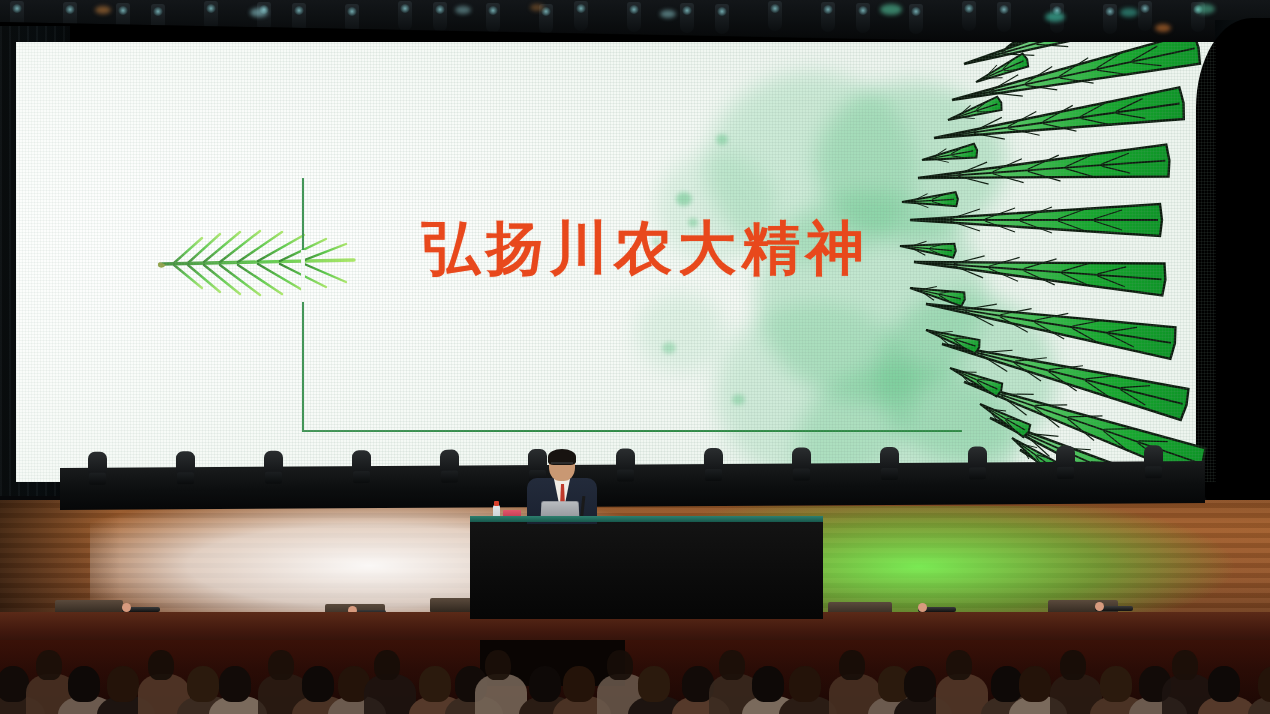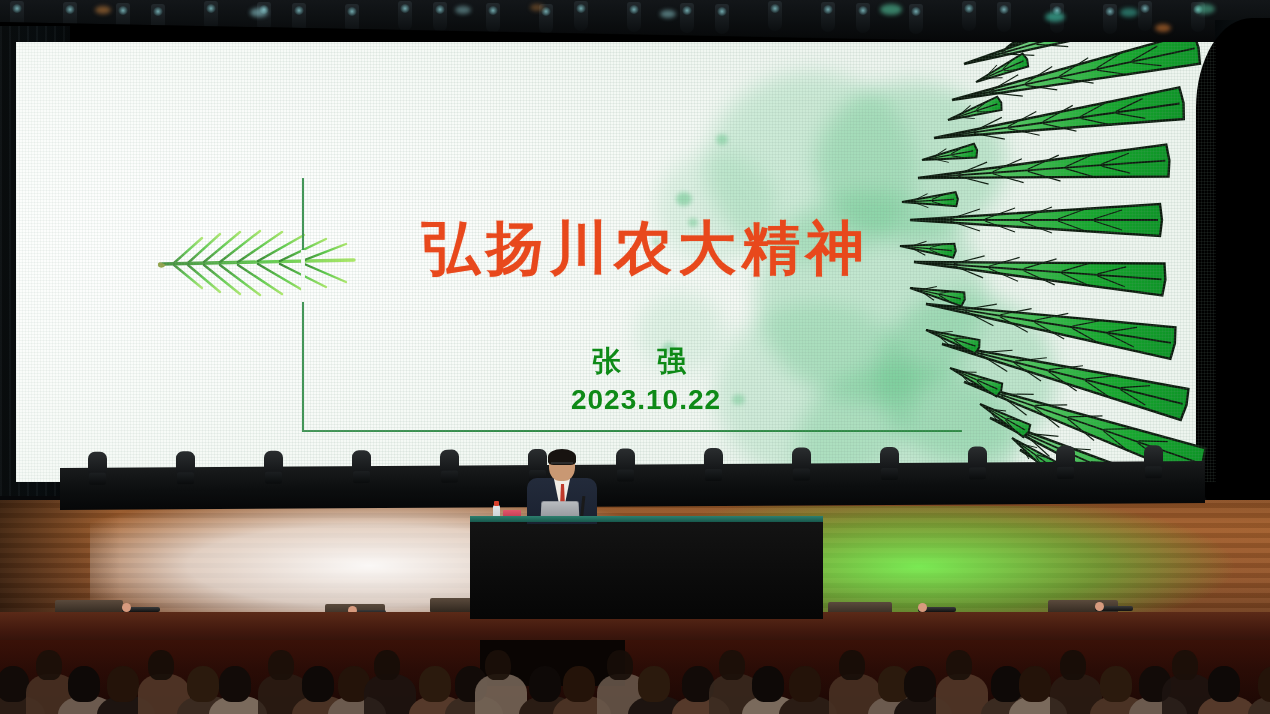--- a/index.html
+++ b/index.html
@@ -446,22 +446,20 @@
         </g>
         <path d="M2 44 q-4 2 -1 5 q4 2 7 -2 z" fill="#7a8f22"></path>
       </svg>
     </div>
 
     <div class="frame-line frame-v"></div>
     <div class="frame-line frame-h"></div>
     <div class="frame-v-gap"></div>
 
     <div class="slide-text title-line tl1">弘扬川农大精神</div>
-    <div class="slide-text presenter">张 强</div>
-    <div class="slide-text date">2023.10.22</div>
 
     <div class="led-grid"></div>
     <div class="screen-sheen"></div>
   </div>
 
   <div class="proscenium-right-curve"></div>
 
   <div class="light-rail">
     <div id="rail-fixtures">
         <div class="moving-head" style="left: 28px;">

